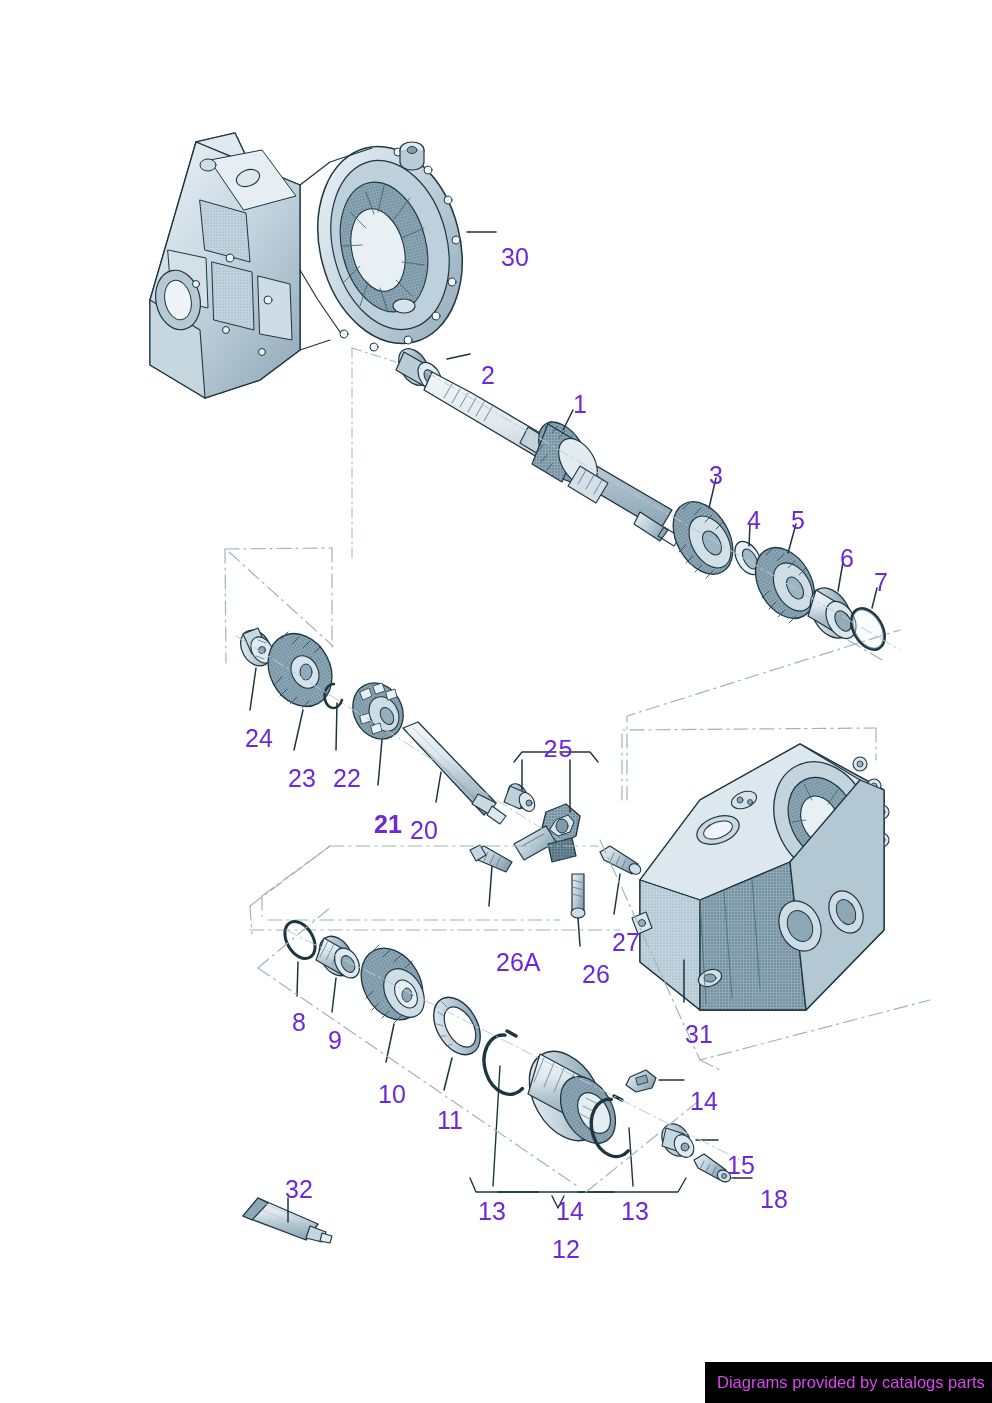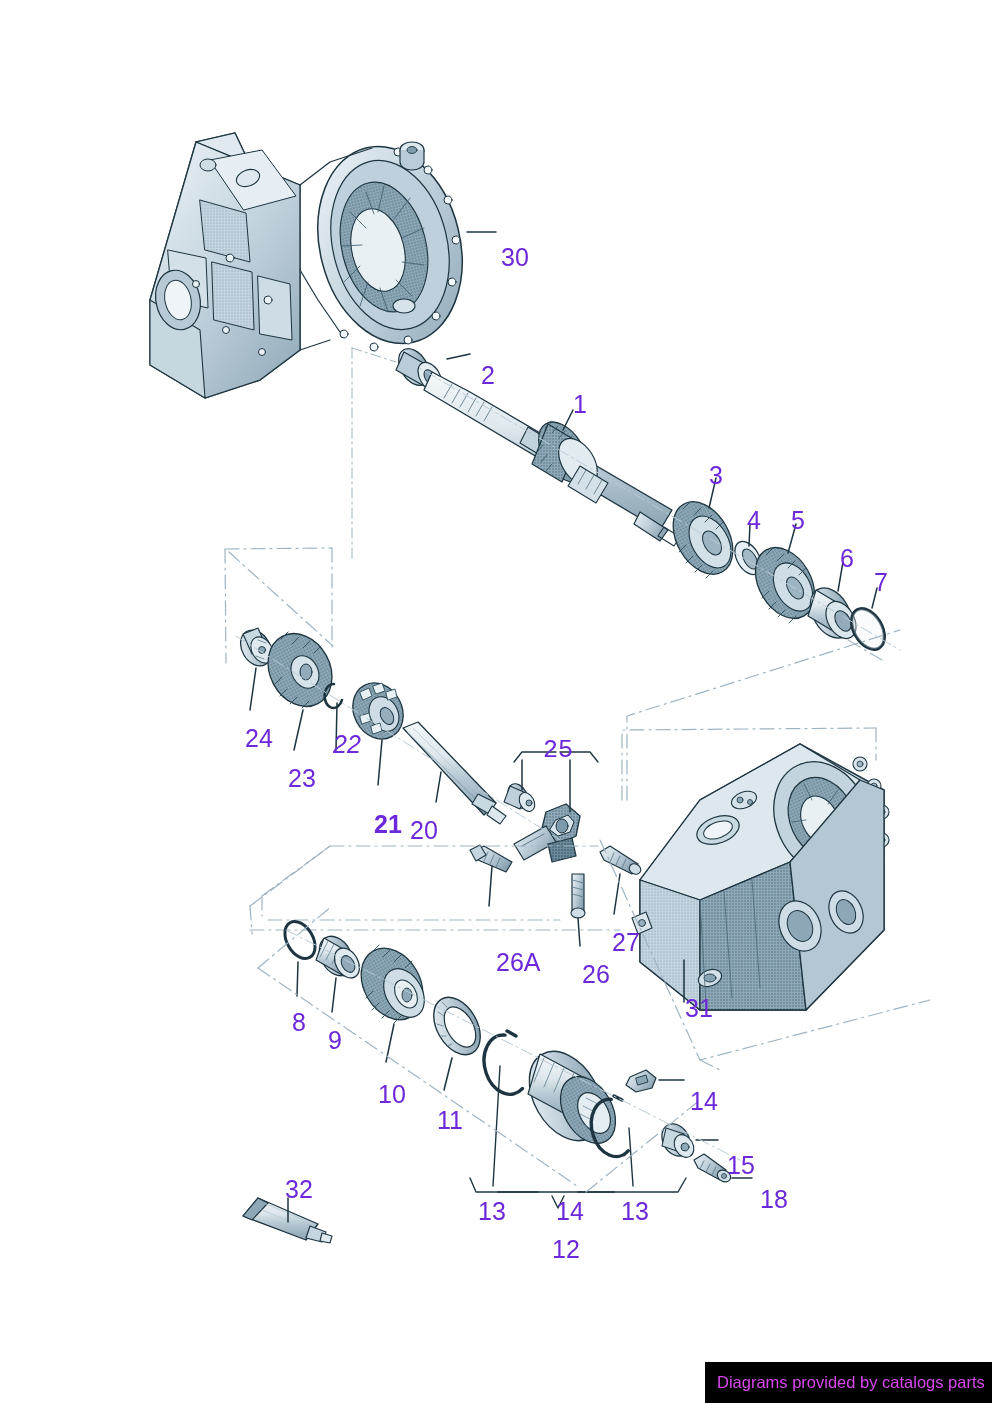--- a/index.html
+++ b/index.html
@@ -591,28 +591,28 @@
 <div class="callout" style="left:437px;top:1108px;">11</div>
 <div class="callout" style="left:552px;top:1237px;text-align:right;">12</div>
 <div class="callout" style="left:478px;top:1199px;">13</div>
 <div class="callout" style="left:556px;top:1199px;">14</div>
 <div class="callout" style="left:621px;top:1199px;">13</div>
 <div class="callout" style="left:690px;top:1089px;">14</div>
 <div class="callout" style="left:727px;top:1153px;">15</div>
 <div class="callout" style="left:760px;top:1187px;">18</div>
 <div class="callout" style="left:410px;top:818px;">20</div>
 <div class="callout" style="left:374px;top:812px;font-weight:bold;">21</div>
-<div class="callout" style="left:333px;top:732px;font-style:italic;">22</div>
+<div class="callout" style="left:333px;top:766px;">22</div>
 <div class="callout" style="left:288px;top:766px;">23</div>
 <div class="callout" style="left:245px;top:726px;">24</div>
 <div class="callout" style="left:543px;top:738px;font-family:Liberation Mono, monospace;">25</div>
 <div class="callout" style="left:582px;top:962px;">26</div>
 <div class="callout" style="left:496px;top:950px;">26A</div>
 <div class="callout" style="left:612px;top:930px;">27</div>
 <div class="callout" style="left:501px;top:245px;">30</div>
-<div class="callout" style="left:685px;top:996px;">31</div>
+<div class="callout" style="left:685px;top:1022px;">31</div>
 <div class="callout" style="left:285px;top:1177px;">32</div>
 
 <div id="watermark">
   <span>Diagrams provided by catalogs parts</span>
 </div>
 
 </div>
 
 </body></html>

